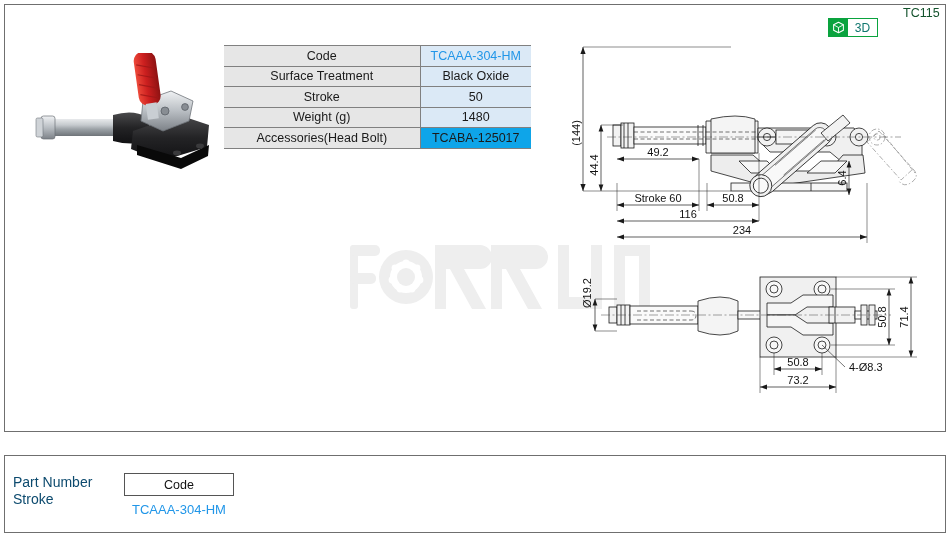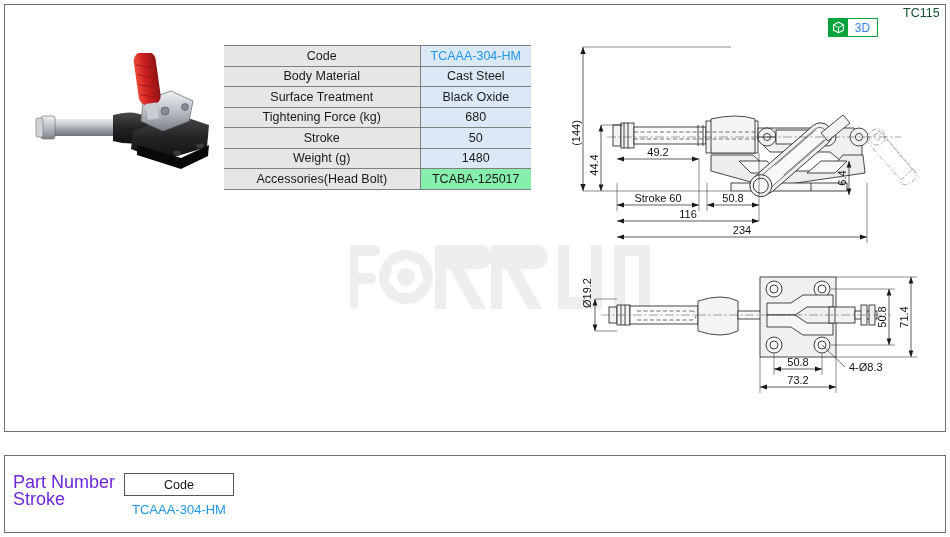--- a/index.html
+++ b/index.html
@@ -71,42 +71,42 @@
   .spec-table tr td.lbl {
     width: 196px;
     background: #e6e6e6;
     border-right: 1px solid #808080;
   }
   .spec-table tr td.val {
     width: 111px;
     background: #dbe9f6;
   }
   .spec-table tr td.val.code-val { color: #2196e8; }
-  .spec-table tr td.val.plain-val { background: #86efac; }
+  .spec-table tr td.val.plain-val { background: #0ea5e9; }
 
   
   .badge-3d {
     position: absolute;
     left: 823px; top: 13px;
     display: flex;
     align-items: stretch;
     height: 19px;
     z-index: 3;
   }
   .badge-cube {
     width: 20px; height: 19px;
     background: #0aa33e;
     display: flex; align-items: center; justify-content: center;
   }
   .badge-label {
     min-width: 30px; height: 19px;
     border: 1px solid #0aa33e;
     border-left: none;
     background: #fff;
-    color: #3b82f6;
+    color: #0f766e;
     font-size: 12px;
     display: flex; align-items: center; justify-content: center;
     padding: 0 4px;
   }
   .tc-code {
     position: absolute;
     left: 898px; top: 1px;
     font-size: 12.5px;
     color: #14532d;
     z-index: 3;
@@ -117,23 +117,23 @@
     position: absolute;
     z-index: 2;
   }
   #drawing-top { left: 566px; top: 28px; width: 384px; height: 210px; }
   #drawing-bottom { left: 566px; top: 258px; width: 384px; height: 140px; }
 
   
   .pn-label {
     position: absolute;
     left: 13px; top: 474px;
-    font-size: 18px;
+    font-size: 14px;
     line-height: 17px;
-    color: #6d28d9;
+    color: #0c4a6e;
     z-index: 3;
   }
   .pn-box {
     position: absolute;
     left: 124px; top: 473px;
     width: 110px; height: 23px;
     border: 1px solid #555;
     background: #fff;
     display: flex; align-items: center; justify-content: center;
     font-size: 12.5px;
@@ -234,30 +234,22 @@
       </g>
     </svg>
 
     <table class="spec-table">
       <tbody>
         <tr>
           <td class="lbl">Code</td>
           <td class="val code-val">TCAAA-304-HM</td>
         </tr>
         <tr>
-          <td class="lbl">Body Material</td>
-          <td class="val">Cast Steel</td>
-        </tr>
-        <tr>
           <td class="lbl">Surface Treatment</td>
           <td class="val">Black Oxide</td>
-        </tr>
-        <tr>
-          <td class="lbl">Tightening Force (kg)</td>
-          <td class="val">680</td>
         </tr>
         <tr>
           <td class="lbl">Stroke</td>
           <td class="val">50</td>
         </tr>
         <tr>
           <td class="lbl">Weight (g)</td>
           <td class="val">1480</td>
         </tr>
         <tr>

